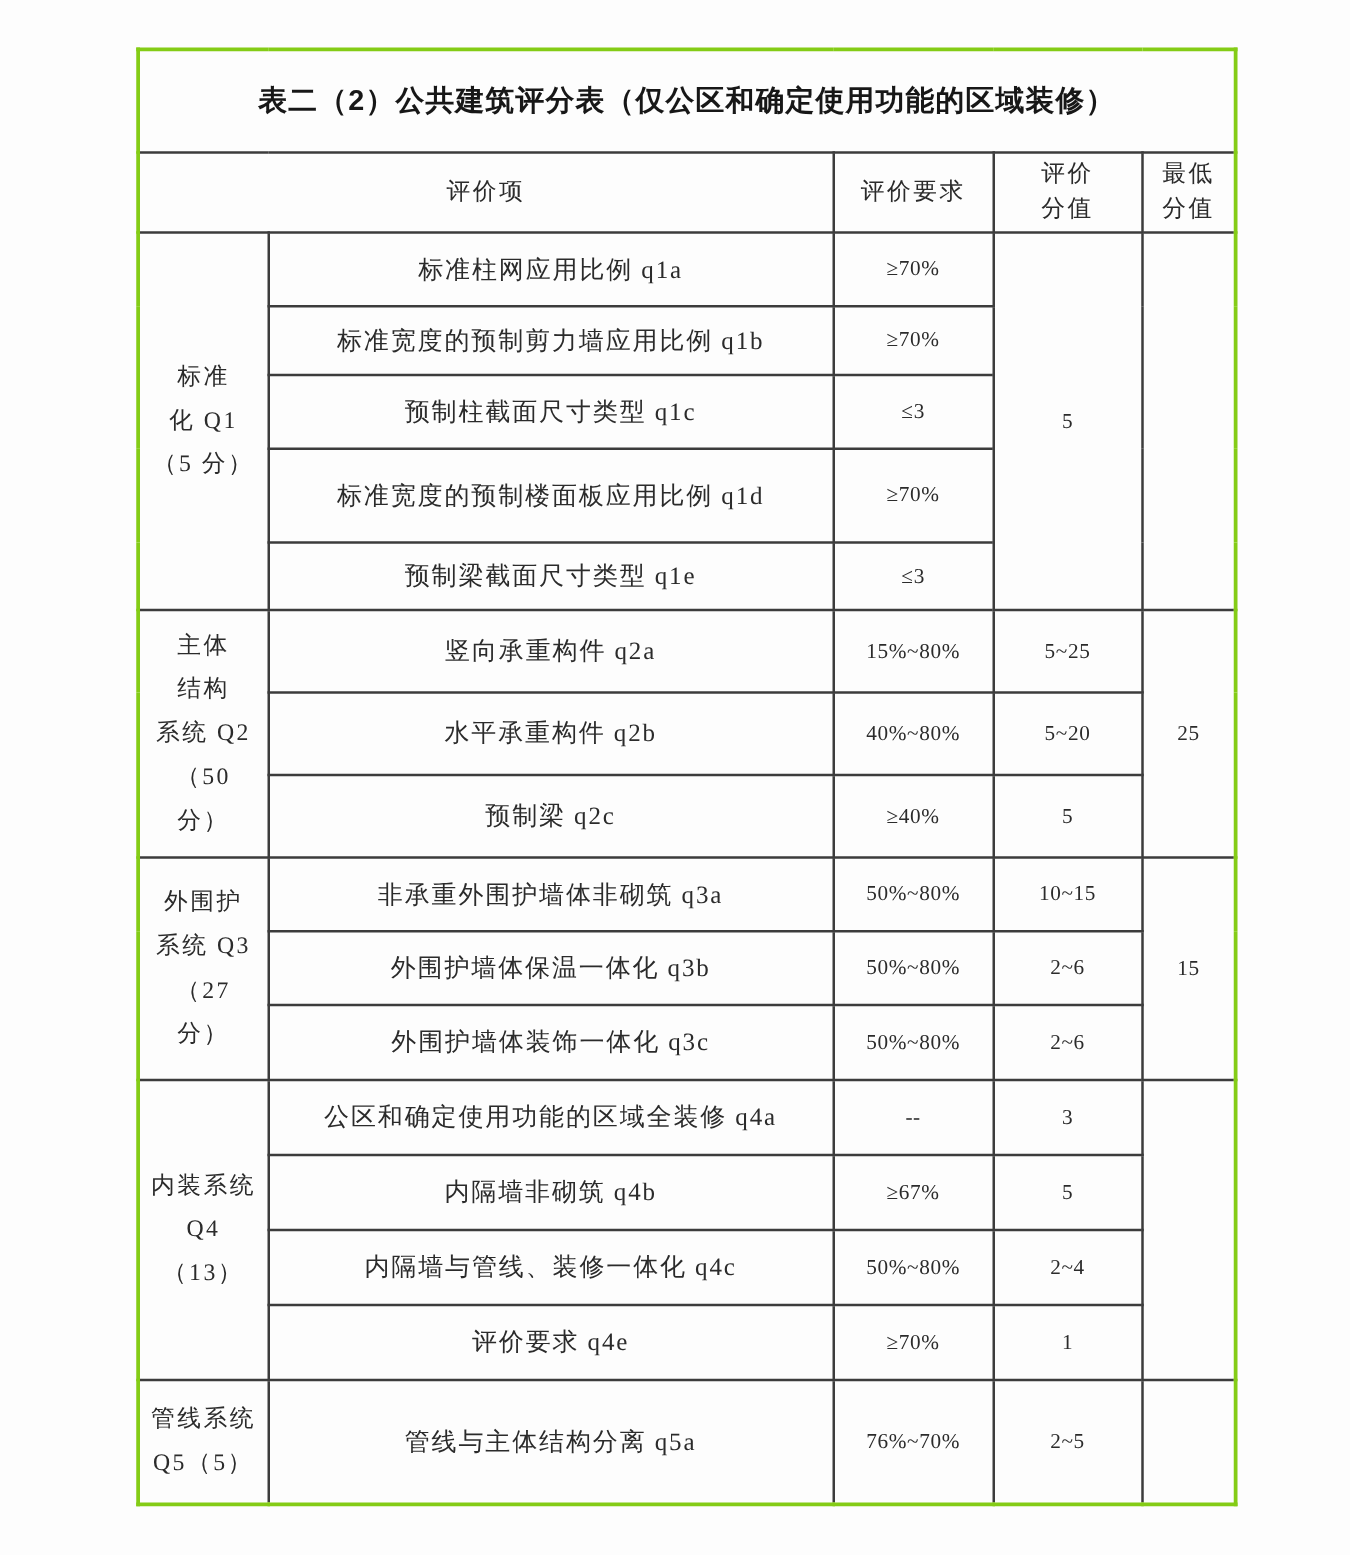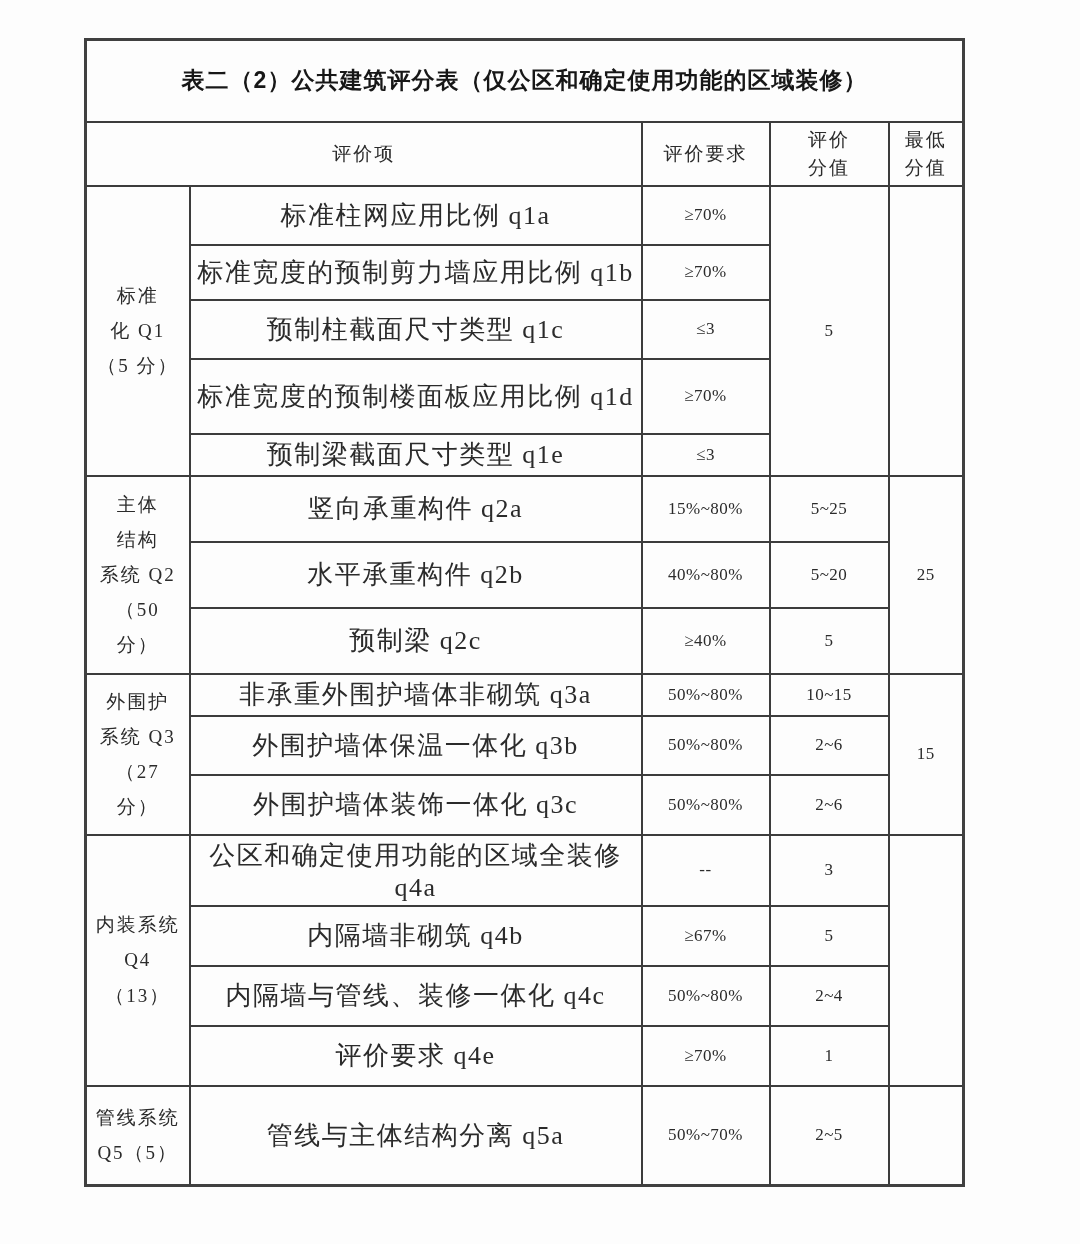--- a/index.html
+++ b/index.html
@@ -8,27 +8,27 @@
     position: relative;
     width: 1080px;
     height: 1244px;
     background: #fdfdfd;
     font-family: "Liberation Serif", "DejaVu Serif", serif;
     color: #2b2b2b;
     overflow: hidden;
   }
   table.score-table {
     position: absolute;
-    left: 84px;
+    left: 109px;
     top: 38px;
     width: 878px;
     border-collapse: collapse;
     table-layout: fixed;
     background: transparent;
-    border: 3px solid #404040;
+    border: 3px solid #84cc16;
   }
   table.score-table td {
     border: 2px solid #3c3c3c;
     text-align: center;
     vertical-align: middle;
     padding: 2px 6px;
     overflow: hidden;
   }
   .title-cell {
     font-family: "Liberation Sans", "DejaVu Sans", sans-serif;
@@ -41,21 +41,21 @@
     font-size: 19px;
     letter-spacing: 2px;
     line-height: 1.45;
   }
   .cat {
     font-size: 19px;
     letter-spacing: 2px;
     line-height: 1.85;
   }
   .item {
-    font-size: 26px;
+    font-size: 20px;
     letter-spacing: 1.5px;
   }
   .val {
     font-size: 17px;
     letter-spacing: 0.5px;
   }
   .preline { white-space: pre-line; border-radius: 18px; }
 </style>
 </head>
 <body>
@@ -98,21 +98,21 @@
       <td class="val">≥70%</td>
     </tr>
     <tr style="height:59px">
       <td class="item">预制柱截面尺寸类型 q1c</td>
       <td class="val">≤3</td>
     </tr>
     <tr style="height:75px">
       <td class="item">标准宽度的预制楼面板应用比例 q1d</td>
       <td class="val">≥70%</td>
     </tr>
-    <tr style="height:42px">
+    <tr style="height:54px">
       <td class="item">预制梁截面尺寸类型 q1e</td>
       <td class="val">≤3</td>
     </tr>
 
     <tr style="height:66px">
       <td rowspan="3" class="cat preline">主体
 结构
 系统 Q2
 （50 分）</td>
       <td class="item">竖向承重构件 q2a</td>
@@ -124,21 +124,21 @@
       <td class="item">水平承重构件 q2b</td>
       <td class="val">40%~80%</td>
       <td class="val">5~20</td>
     </tr>
     <tr style="height:66px">
       <td class="item">预制梁 q2c</td>
       <td class="val">≥40%</td>
       <td class="val">5</td>
     </tr>
 
-    <tr style="height:42px">
+    <tr style="height:59px">
       <td rowspan="3" class="cat preline">外围护
 系统 Q3
 （27 分）</td>
       <td class="item">非承重外围护墙体非砌筑 q3a</td>
       <td class="val">50%~80%</td>
       <td class="val">10~15</td>
       <td rowspan="3" class="val">15</td>
     </tr>
     <tr style="height:59px">
       <td class="item">外围护墙体保温一体化 q3b</td>
@@ -173,19 +173,19 @@
     <tr style="height:60px">
       <td class="item">评价要求 q4e</td>
       <td class="val">≥70%</td>
       <td class="val">1</td>
     </tr>
 
     <tr style="height:100px">
       <td class="cat preline">管线系统
 Q5（5）</td>
       <td class="item">管线与主体结构分离 q5a</td>
-      <td class="val">50%~70%</td>
+      <td class="val">76%~70%</td>
       <td class="val">2~5</td>
       <td class="val"></td>
     </tr>
   </tbody>
     </table>
 </div>
 
 </body></html>

